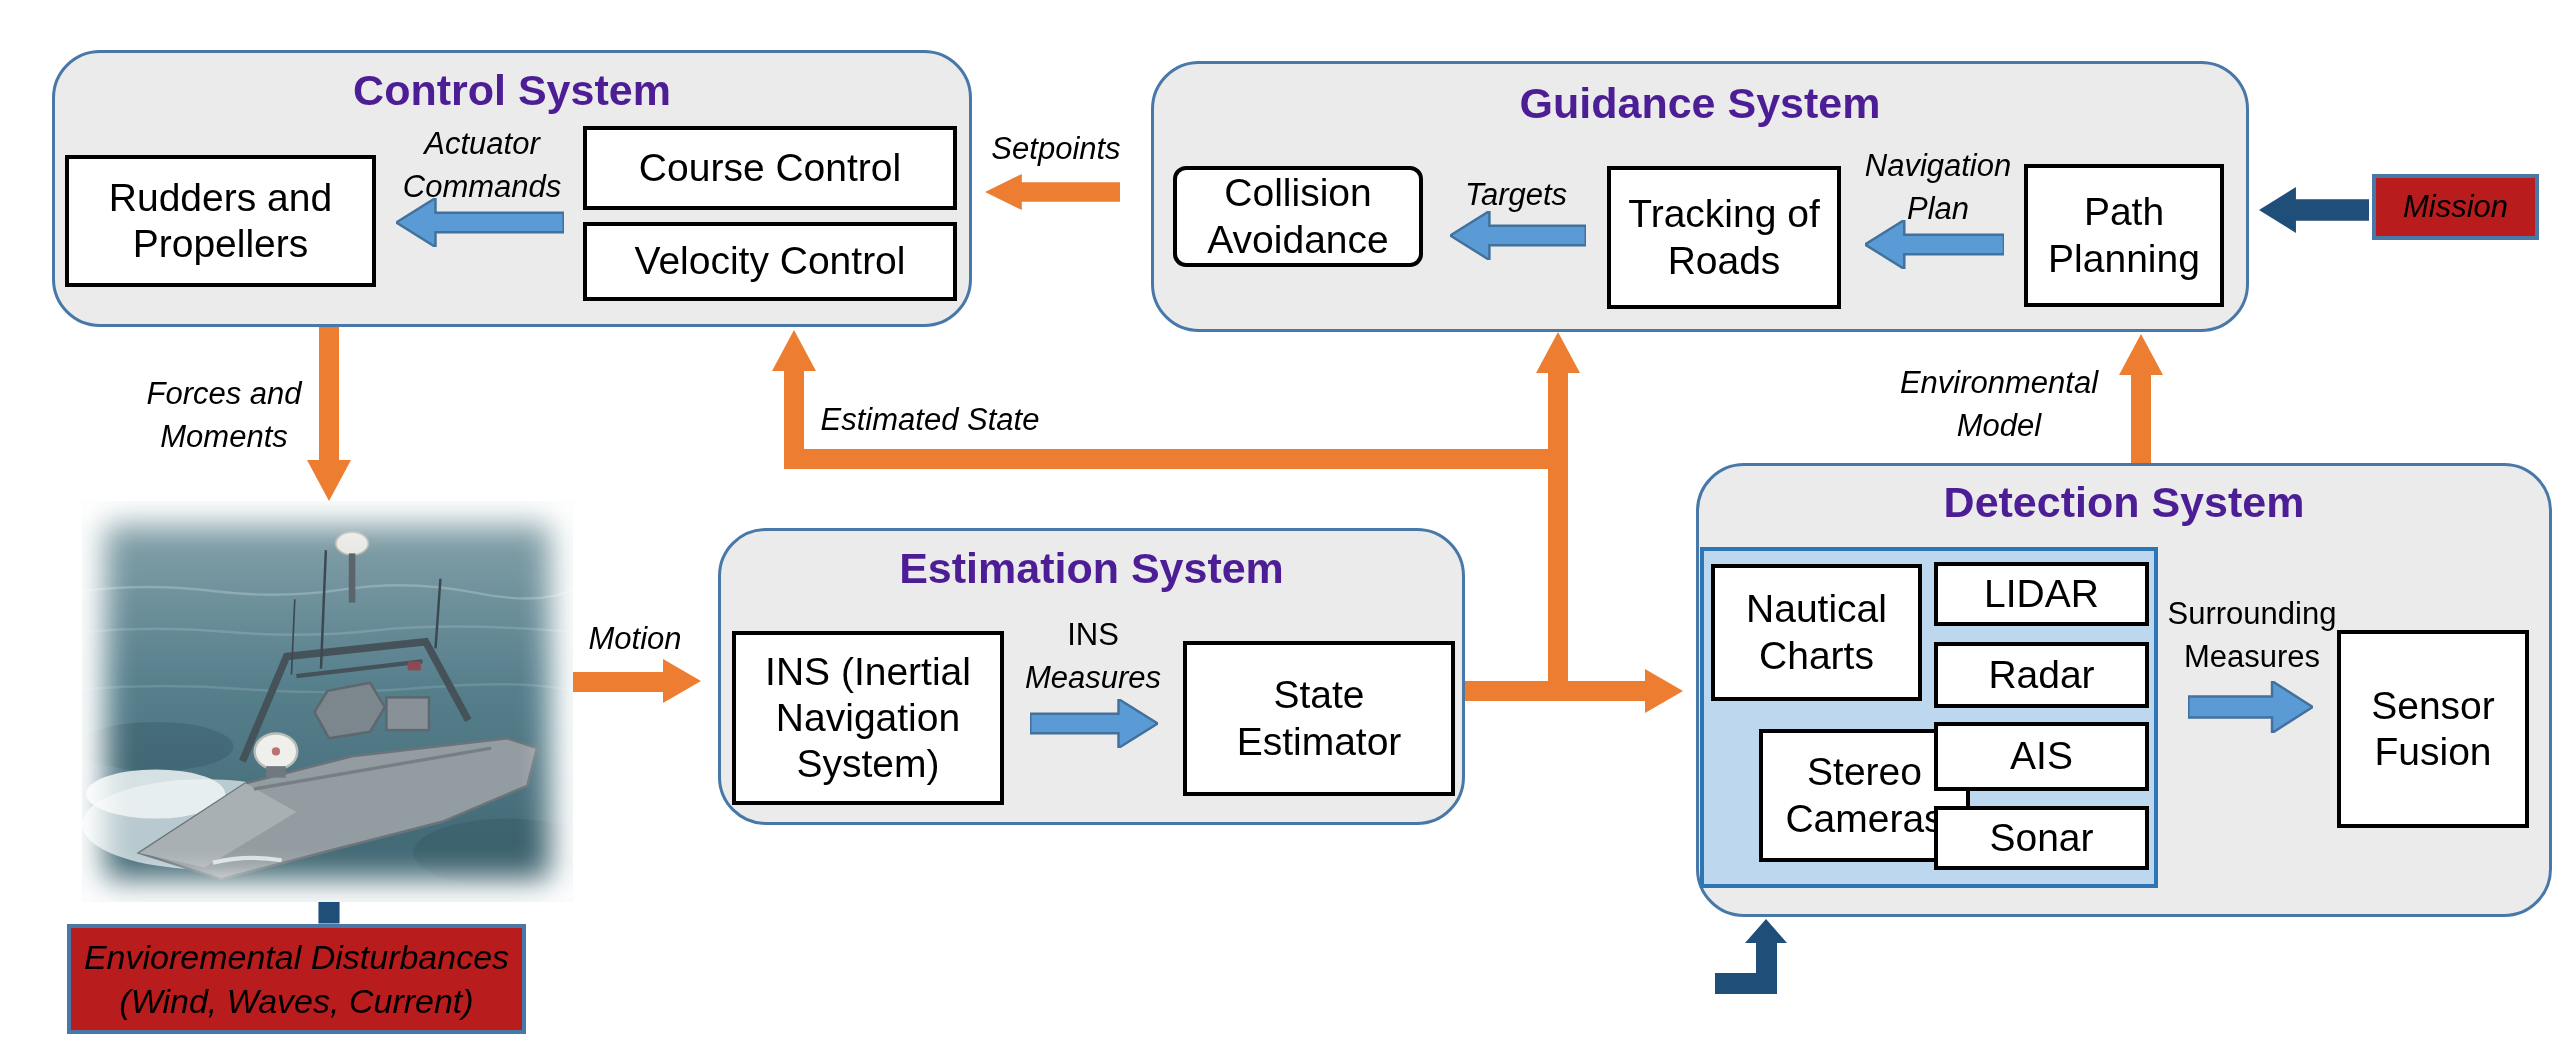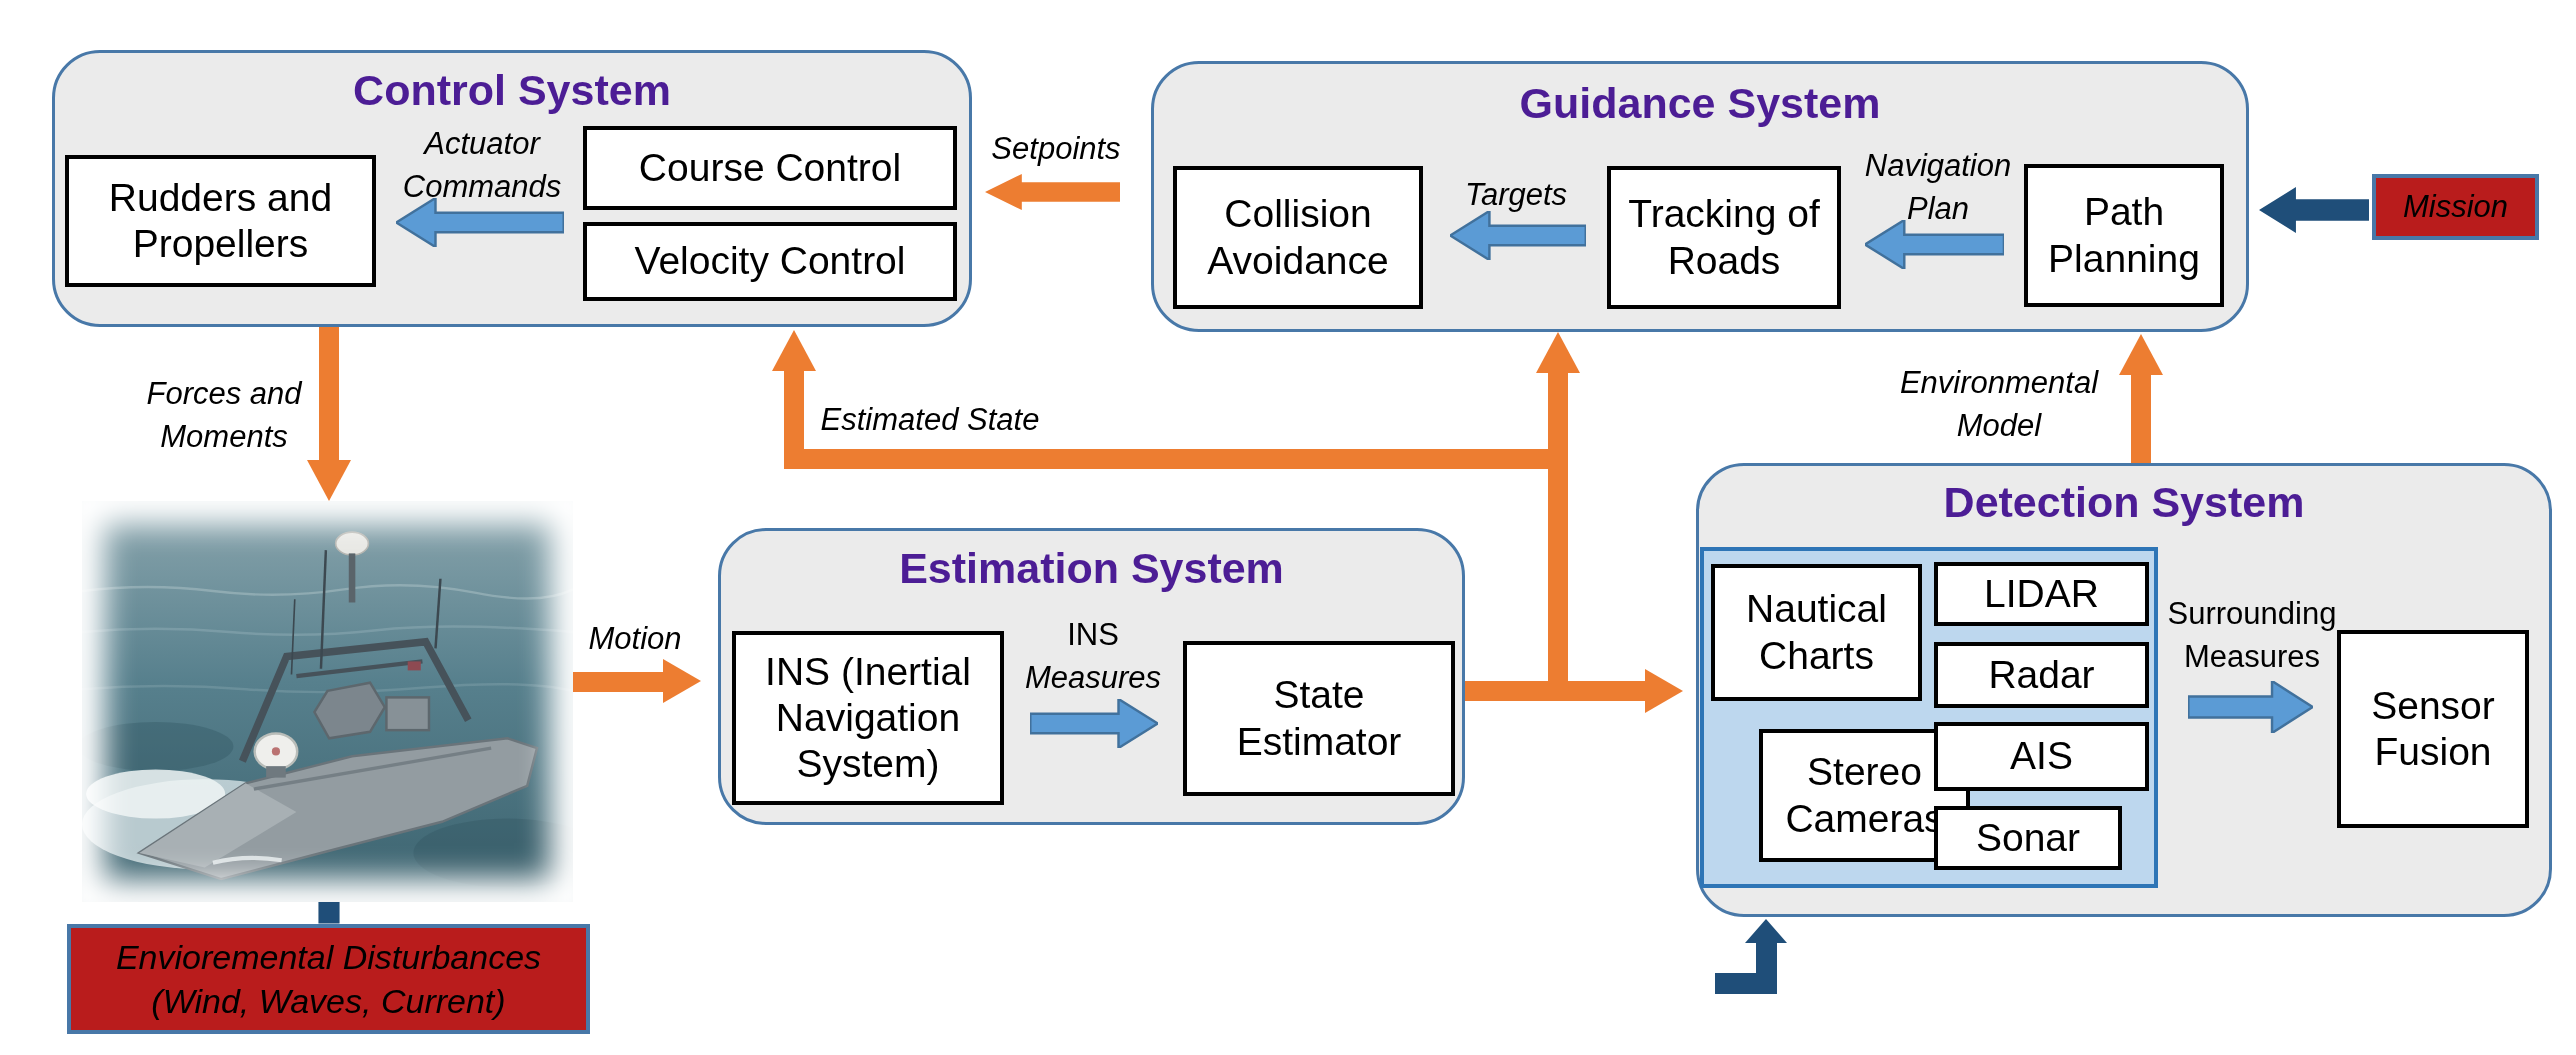--- a/index.html
+++ b/index.html
@@ -54,21 +54,21 @@
     <span>Actuator</span><br><span>Commands</span>
   </div>
 
   <svg class="arrow-svg" style="left:396px;top:198px;" width="168" height="49" viewBox="0 0 205 60">
     <polygon points="0,30 48,0 48,18 205,18 205,42 48,42 48,60" fill="#5B9BD5" stroke="#41719C" stroke-width="3"></polygon>
   </svg>
 
   <div class="container" style="left:1151px;top:61px;width:1098px;height:271px;">
     <div class="sys-title" style="top:14.7px;">Guidance System</div>
   </div>
-  <div class="wbox w-collision" style="left:1173px;top:166px;width:250px;height:143px;">
+  <div class="wbox w-collision" style="left:1173px;top:166px;width:250px;height:101px;border-radius:13px;">
       <span>Collision Avoidance</span>
     </div>
   <div class="wbox w-tracking" style="left:1607px;top:166px;width:234px;height:143px;">
       <span>Tracking of Roads</span>
     </div>
   <div class="wbox w-path" style="left:2024px;top:164px;width:200px;height:143px;">
       <span>Path Planning</span>
     </div>
   <div class="lbl" style="left:1516px;top:195px;">Targets</div>
   <svg class="arrow-svg" style="left:1450px;top:211px;" width="136" height="49" viewBox="0 0 166 60">
@@ -109,37 +109,37 @@
     </div>
   <div class="wbox" style="left:1934px;top:642px;width:215px;height:66px;">
       <span>Radar</span>
     </div>
   <div class="wbox w-stereo" style="left:1711px;top:729px;width:211px;height:133px;margin-left:48px;">
       <span>Stereo Cameras</span>
     </div>
   <div class="wbox" style="left:1934px;top:722px;width:215px;height:69px;">
       <span>AIS</span>
     </div>
-  <div class="wbox" style="left:1934px;top:806px;width:188px;height:64px;">
+  <div class="wbox" style="left:1934px;top:806px;width:215px;height:64px;">
       <span>Sonar</span>
     </div>
   <div class="wbox w-fusion" style="left:2337px;top:630px;width:192px;height:198px;">
       <span>Sensor Fusion</span>
     </div>
   <div class="lbl upright" style="left:2252px;top:635px;">
     <span>Surrounding</span><br><span>Measures</span>
   </div>
   <svg class="arrow-svg" style="left:2188px;top:681px;" width="125" height="52" viewBox="0 0 153 64">
     <polygon points="153,32 103,0 103,19 0,19 0,45 103,45 103,64" fill="#5B9BD5" stroke="#41719C" stroke-width="3"></polygon>
   </svg>
 
   <div class="extbox" style="left:2372px;top:174px;width:167px;height:66px;font-size:31px;">
     <span>Mission</span>
   </div>
-  <div class="extbox" style="left:67px;top:924px;width:523px;height:110px;font-size:34px;">
+  <div class="extbox" style="left:67px;top:924px;width:459px;height:110px;font-size:34px;">
     <span>Envioremental Disturbances</span>
       <span>(Wind, Waves, Current)</span>
   </div>
 
   <div class="lbl" style="left:1056px;top:149px;">Setpoints</div>
   <svg class="arrow-svg" style="left:985px;top:174px;" width="135" height="36" viewBox="0 0 165 44">
     <polygon points="0,22 45,0 45,10 165,10 165,34 45,34 45,44" fill="#ED7D31"></polygon>
   </svg>
 
   <div class="lbl" style="left:224px;top:415px;">

